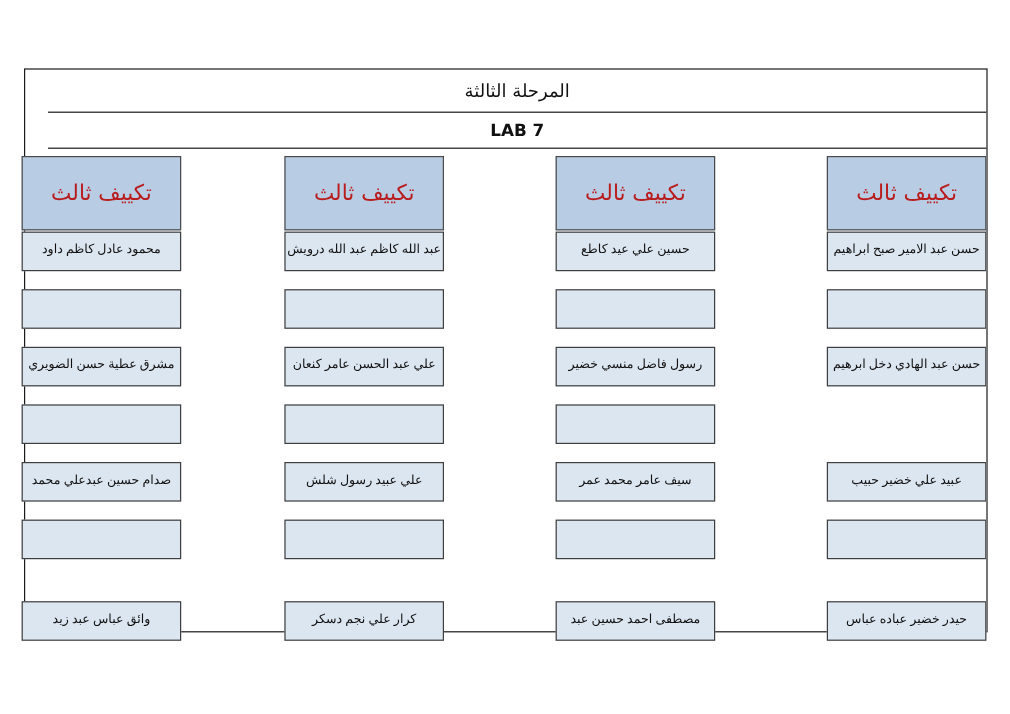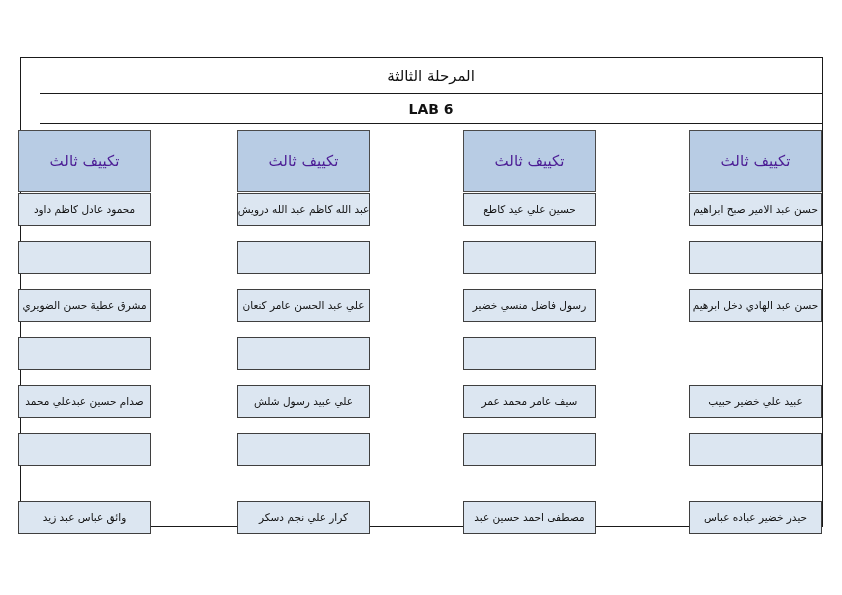--- a/index.html
+++ b/index.html
@@ -81,35 +81,36 @@
     width: 133px;
     height: 62px;
     background: #b8cce4;
     border: 1.4px solid #4a4a4a;
     box-sizing: border-box;
     display: flex;
     align-items: center;
     justify-content: center;
   }
   .hdr .txt {
-    font-size: 15px;
-    color: #4c1d95;
+    font-size: 18px;
+    color: #b91c1c;
   }
 
   .cell {
     position: absolute;
     left: 0;
     width: 133px;
     height: 33px;
     background: #dce6f1;
     border: 1.4px solid #3f3f3f;
     box-sizing: border-box;
     display: flex;
     align-items: center;
     justify-content: center;
+    font-family: Liberation Serif, serif;
   }
   .cell .txt {
     font-size: 10.5px;
     color: #111111;
     line-height: 1.15;
     padding: 0 3px;
     white-space: nowrap;
   }
 
   .r0 { top: 68px; }
@@ -123,21 +124,21 @@
 </head>
 <body>
 
 <div id="sheet">
 
   <div class="title-row">
     <span class="txt">المرحلة الثالثة</span>
   </div>
 
   <div class="lab-row">
-    <span class="txt">LAB 6</span>
+    <span class="txt">LAB 7</span>
   </div>
 
   <div id="grid">
 
     <div class="col col-3">
       <div class="hdr">
         <span class="txt">تكييف ثالث</span>
       </div>
       <div class="cell r0">
           <span class="txt">محمود عادل كاظم داود</span>

